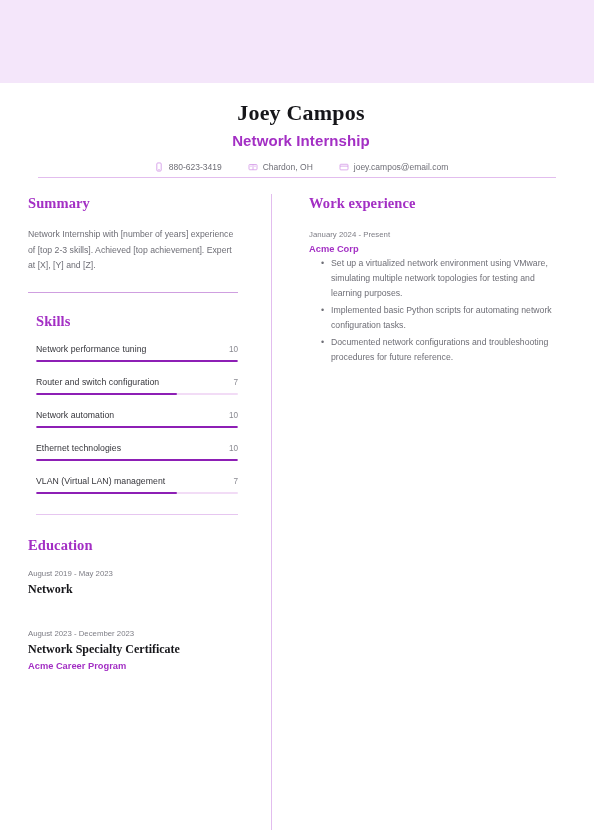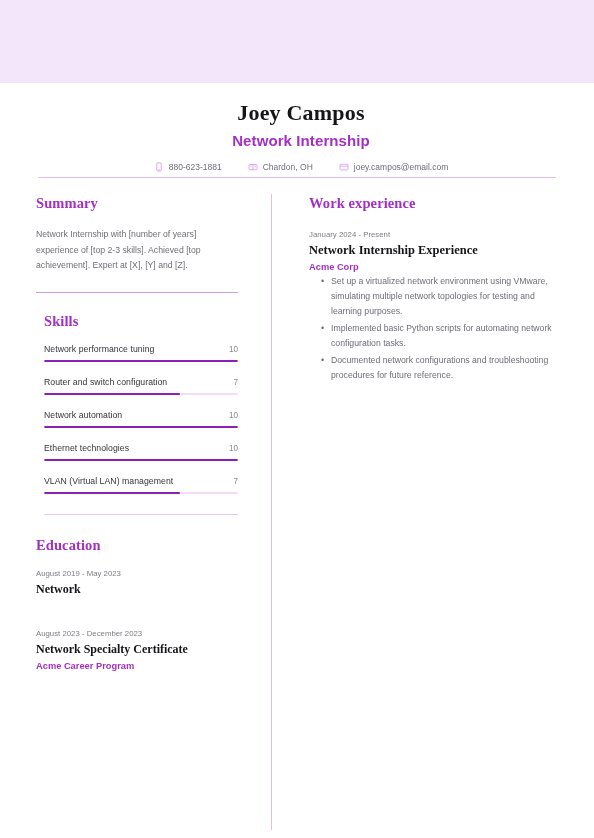--- a/index.html
+++ b/index.html
@@ -95,21 +95,21 @@
     position: absolute;
     top: 194px;
     left: 0;
     width: 594px;
     height: 644px;
     display: flex;
   }
 
   .col-left {
     width: 271px;
-    padding-left: 36px;
+    padding-left: 28px;
     padding-right: 33px;
   }
 
   .col-divider {
     width: 1px;
     background: #e2bdee;
     height: 636px;
     flex: 0 0 auto;
   }
 
@@ -253,21 +253,21 @@
 
     <div class="contact-row">
 
       <div class="contact-item">
         <span class="c-icon">
           <svg viewBox="0 0 16 16" fill="none" stroke="currentColor" stroke-width="1.4">
             <rect x="4.5" y="1.5" width="7" height="13" rx="1.6"></rect>
             <line x1="6.8" y1="12.4" x2="9.2" y2="12.4"></line>
           </svg>
         </span>
-        <span>880-623-1881</span>
+        <span>880-623-3419</span>
       </div>
 
       <div class="contact-item">
         <span class="c-icon">
           <svg viewBox="0 0 16 16" fill="none" stroke="currentColor" stroke-width="1.3">
             <rect x="1.6" y="4" width="12.8" height="8.4" rx="1.2"></rect>
             <line x1="8" y1="4" x2="8" y2="12.4"></line>
             <line x1="3.6" y1="6.6" x2="6" y2="6.6"></line>
             <line x1="10" y1="6.6" x2="12.4" y2="6.6"></line>
           </svg>
@@ -370,21 +370,20 @@
     </div>
 
     <div class="col-divider"></div>
 
     <div class="col-right">
       <section>
         <h2 class="section-heading">Work experience</h2>
         <div id="work-list">
             <div class="work-entry">
               <div class="entry-date">January 2024 - Present</div>
-              <div class="entry-title">Network Internship Experience</div>
               <div class="entry-org">Acme Corp</div>
               <ul class="bullets">
                 <li>Set up a virtualized network environment using VMware, simulating multiple network topologies for testing and learning purposes.</li>
                 <li>Implemented basic Python scripts for automating network configuration tasks.</li>
                 <li>Documented network configurations and troubleshooting procedures for future reference.</li>
               </ul>
             </div>
           </div>
       </section>
     </div>

